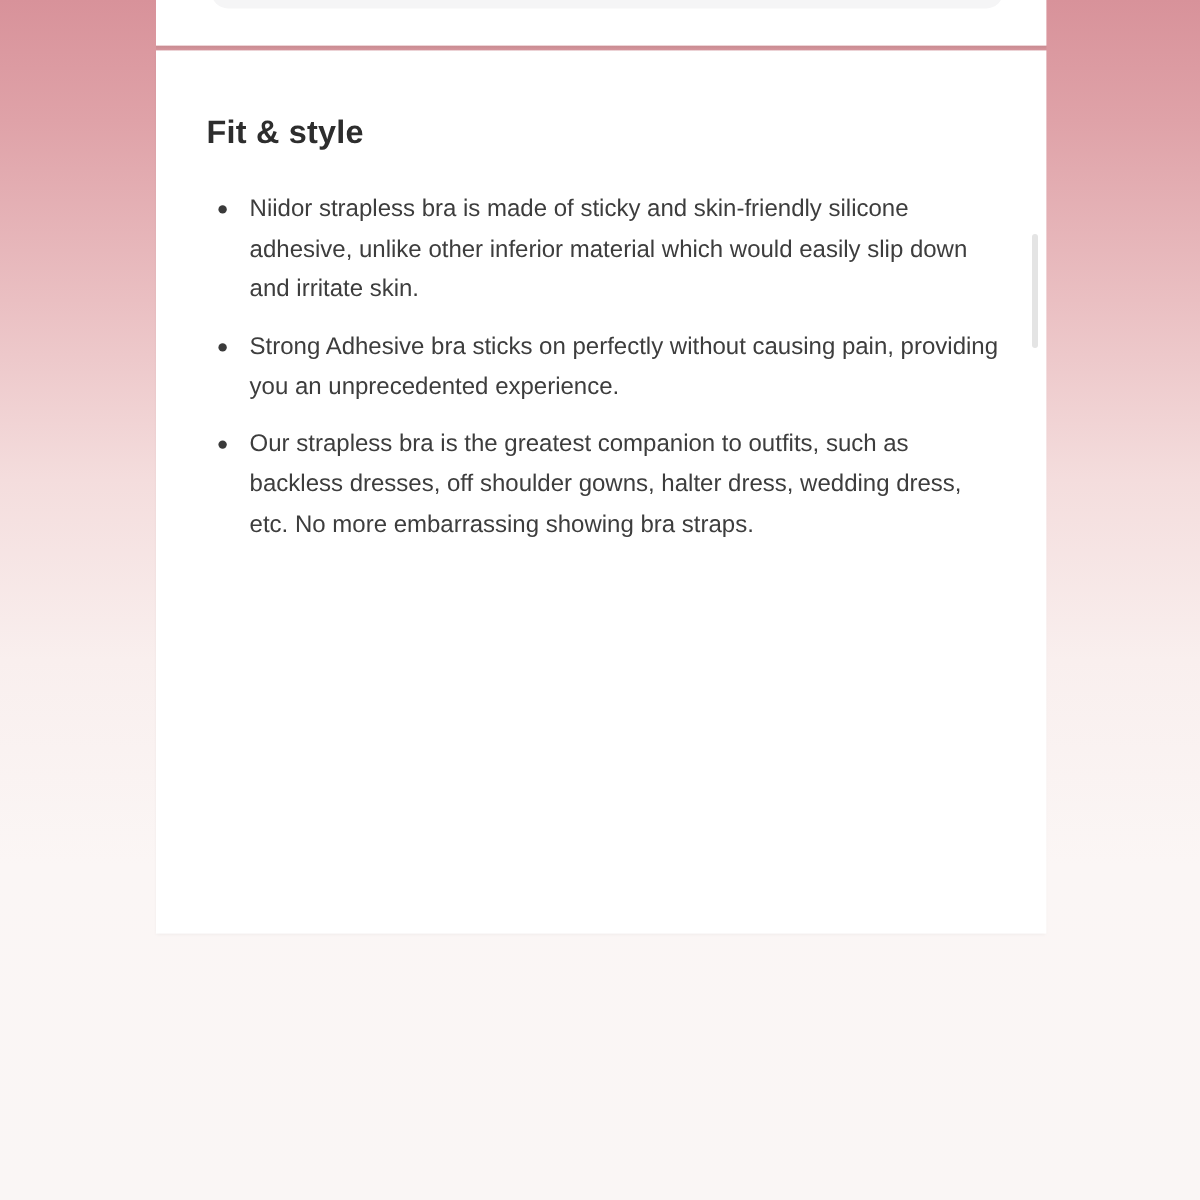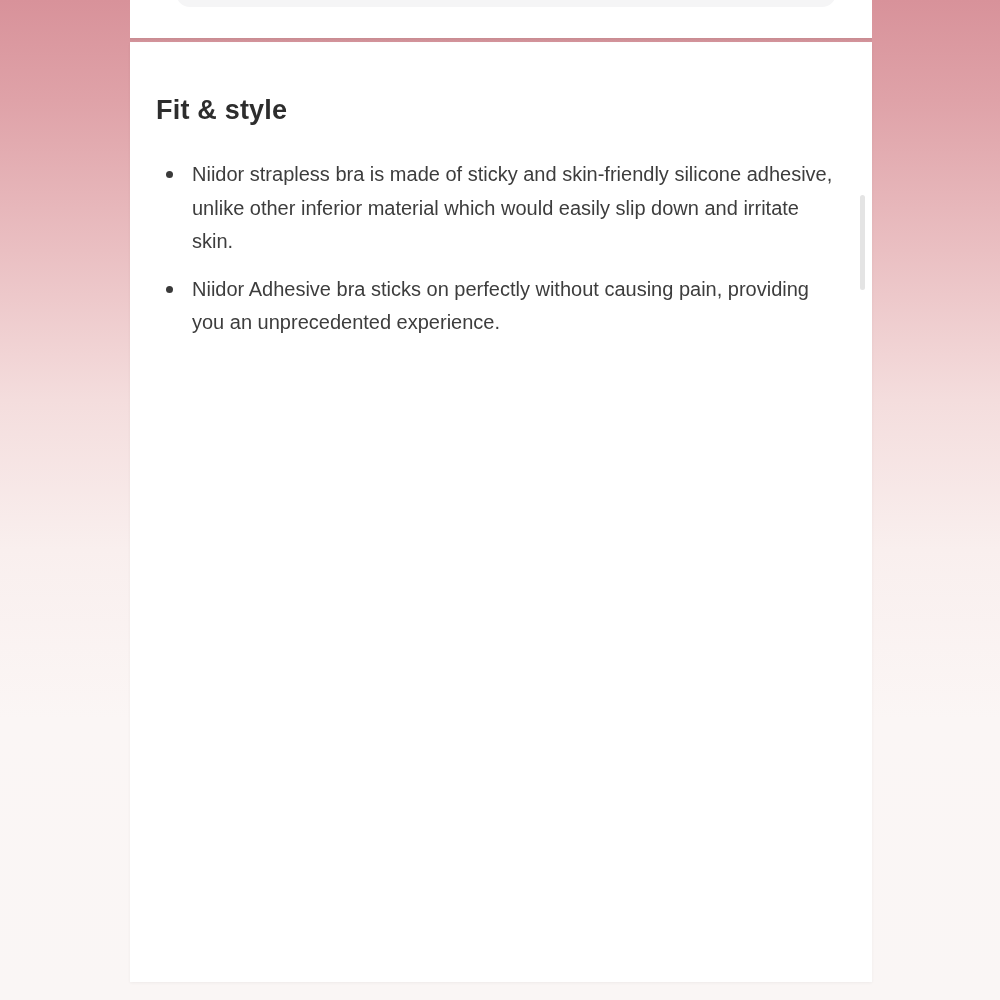--- a/index.html
+++ b/index.html
@@ -63,23 +63,23 @@
     width: 742px;
     height: 5px;
     background: linear-gradient(180deg, rgba(0,0,0,0.09), rgba(0,0,0,0));
     z-index: 1;
   }
   .card {
     position: absolute;
     left: 130px;
     top: 42px;
     width: 742px;
-    height: 940px;
+    height: 736px;
     background: var(--card-background);
-    padding: 0 36px 0 26px;
+    padding: 0 36px 0 42px;
     box-shadow: 0 1px 3px rgba(0,0,0,0.05);
   }
   .heading {
     margin: 54px 0 0 0;
     font-size: 27px;
     line-height: 29px;
     font-weight: 700;
     letter-spacing: 0.2px;
     color: var(--heading-color);
   }
@@ -128,20 +128,24 @@
   <div class="card">
     <h2 class="heading">Fit &amp; style</h2>
 
     <ul class="bullets">
       <li>
         <span class="marker"></span>
         <span>Niidor strapless bra is made of sticky and skin-friendly silicone adhesive, unlike other inferior material which would easily slip down and irritate skin.</span>
       </li>
       <li>
         <span class="marker"></span>
-        <span>Niidor Adhesive bra sticks on perfectly without causing pain, providing you an unprecedented experience.</span>
+        <span>Strong Adhesive bra sticks on perfectly without causing pain, providing you an unprecedented experience.</span>
+      </li>
+      <li>
+        <span class="marker"></span>
+        <span>Our strapless bra is the greatest companion to outfits, such as backless dresses, off shoulder gowns, halter dress, wedding dress, etc. No more embarrassing showing bra straps.</span>
       </li>
     </ul>
 
     <div class="scroll-thumb"></div>
   </div>
 
 </div>
 
 </body></html>

